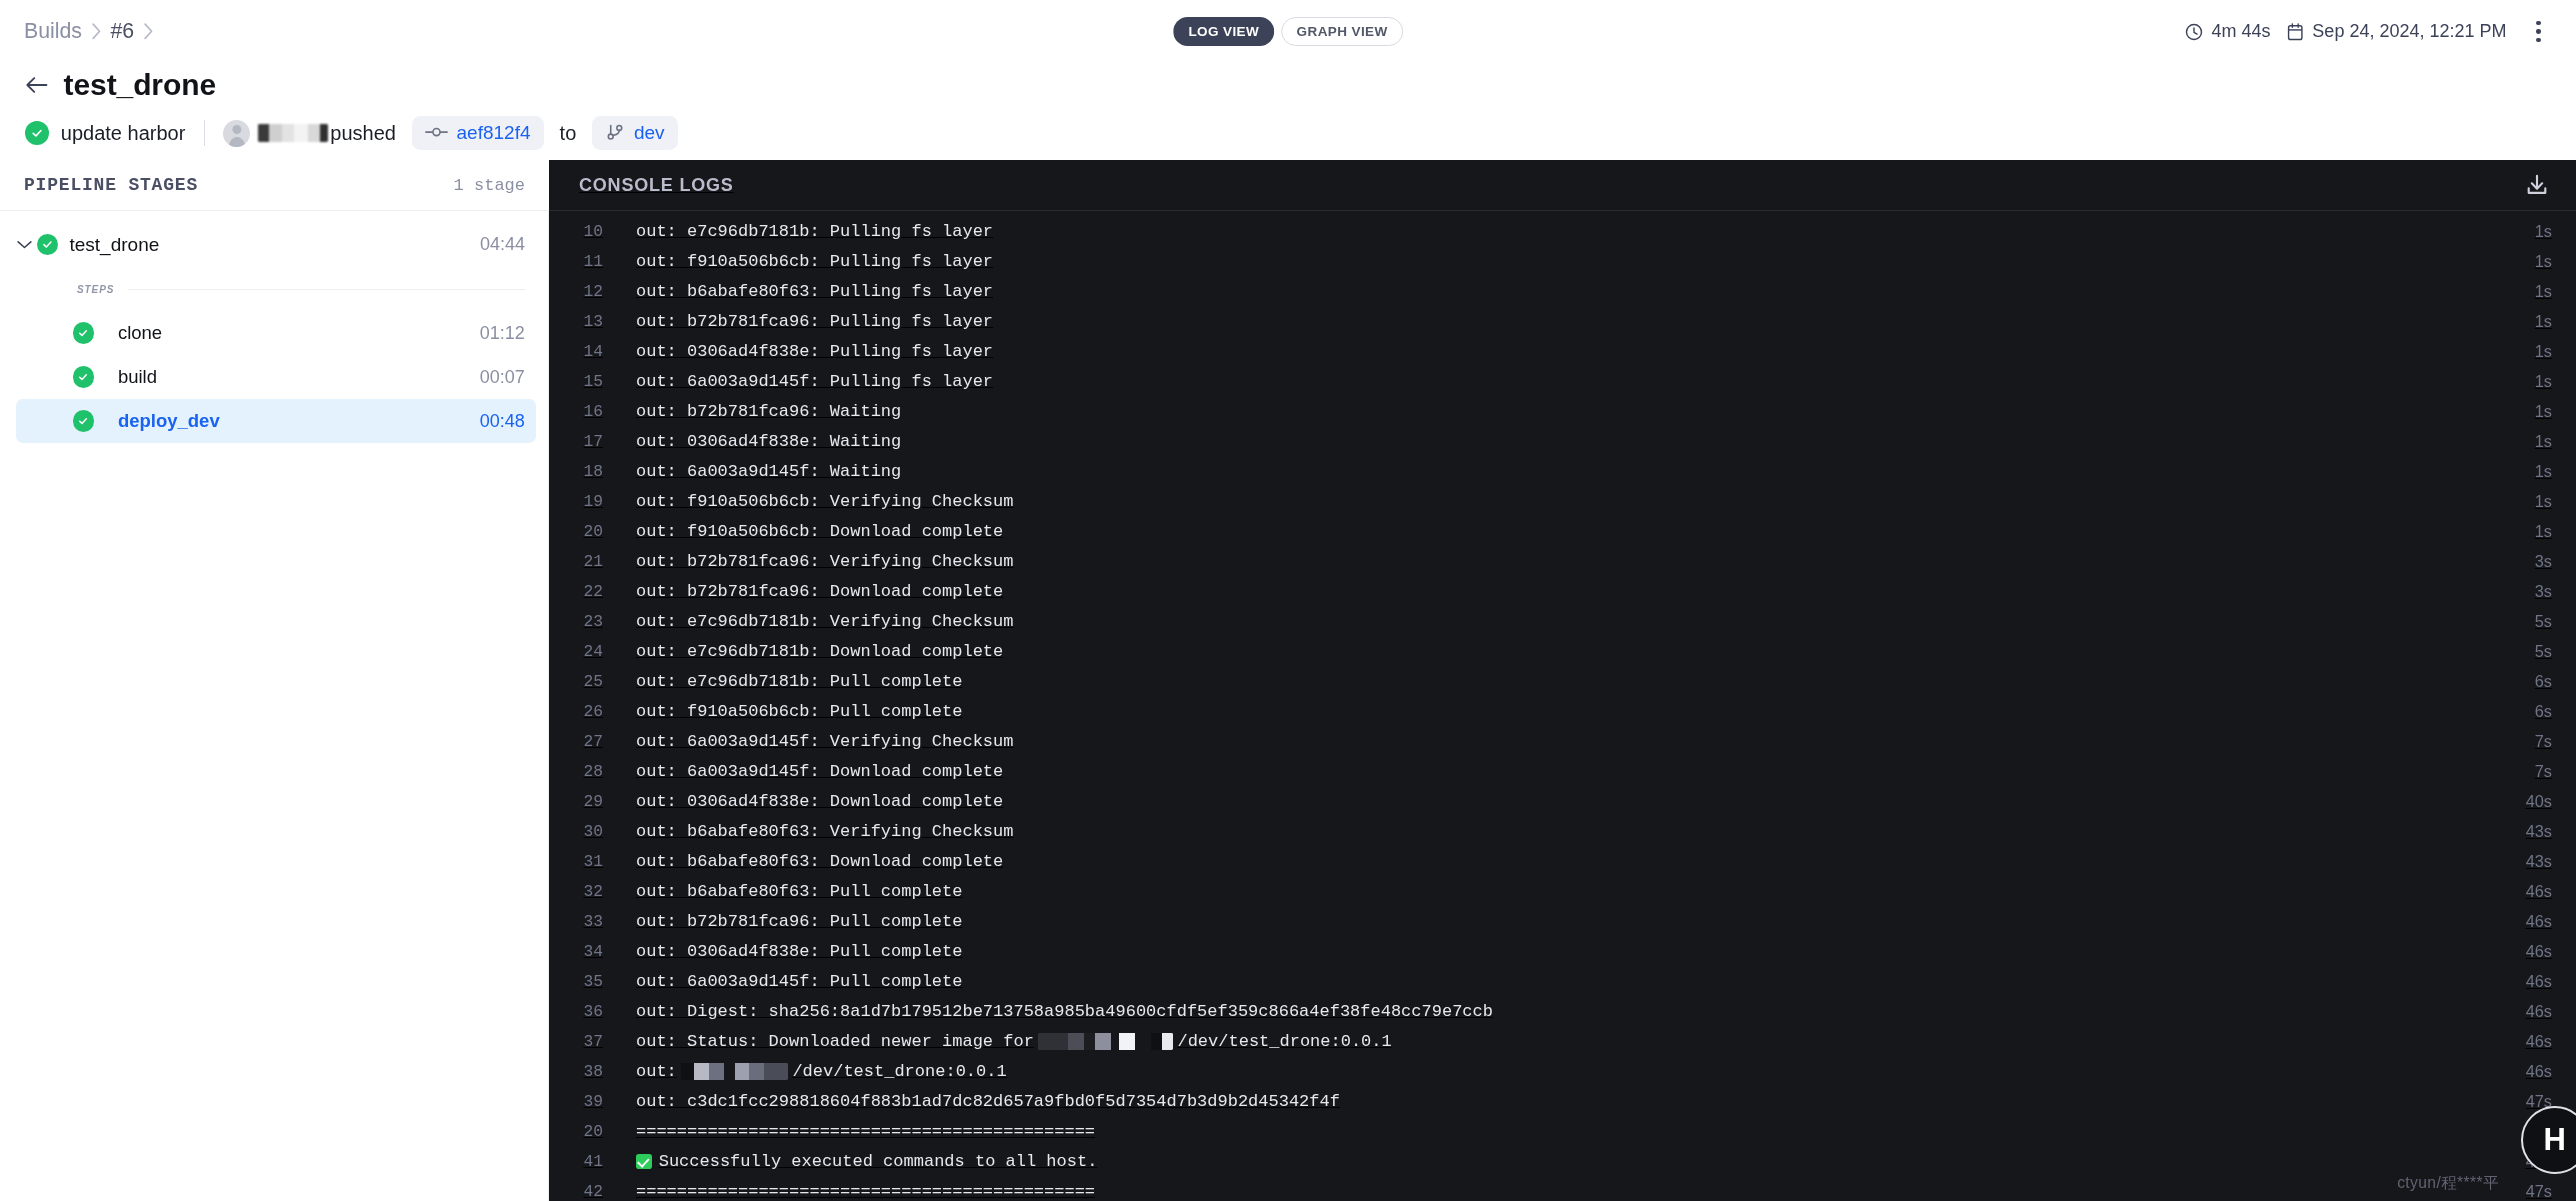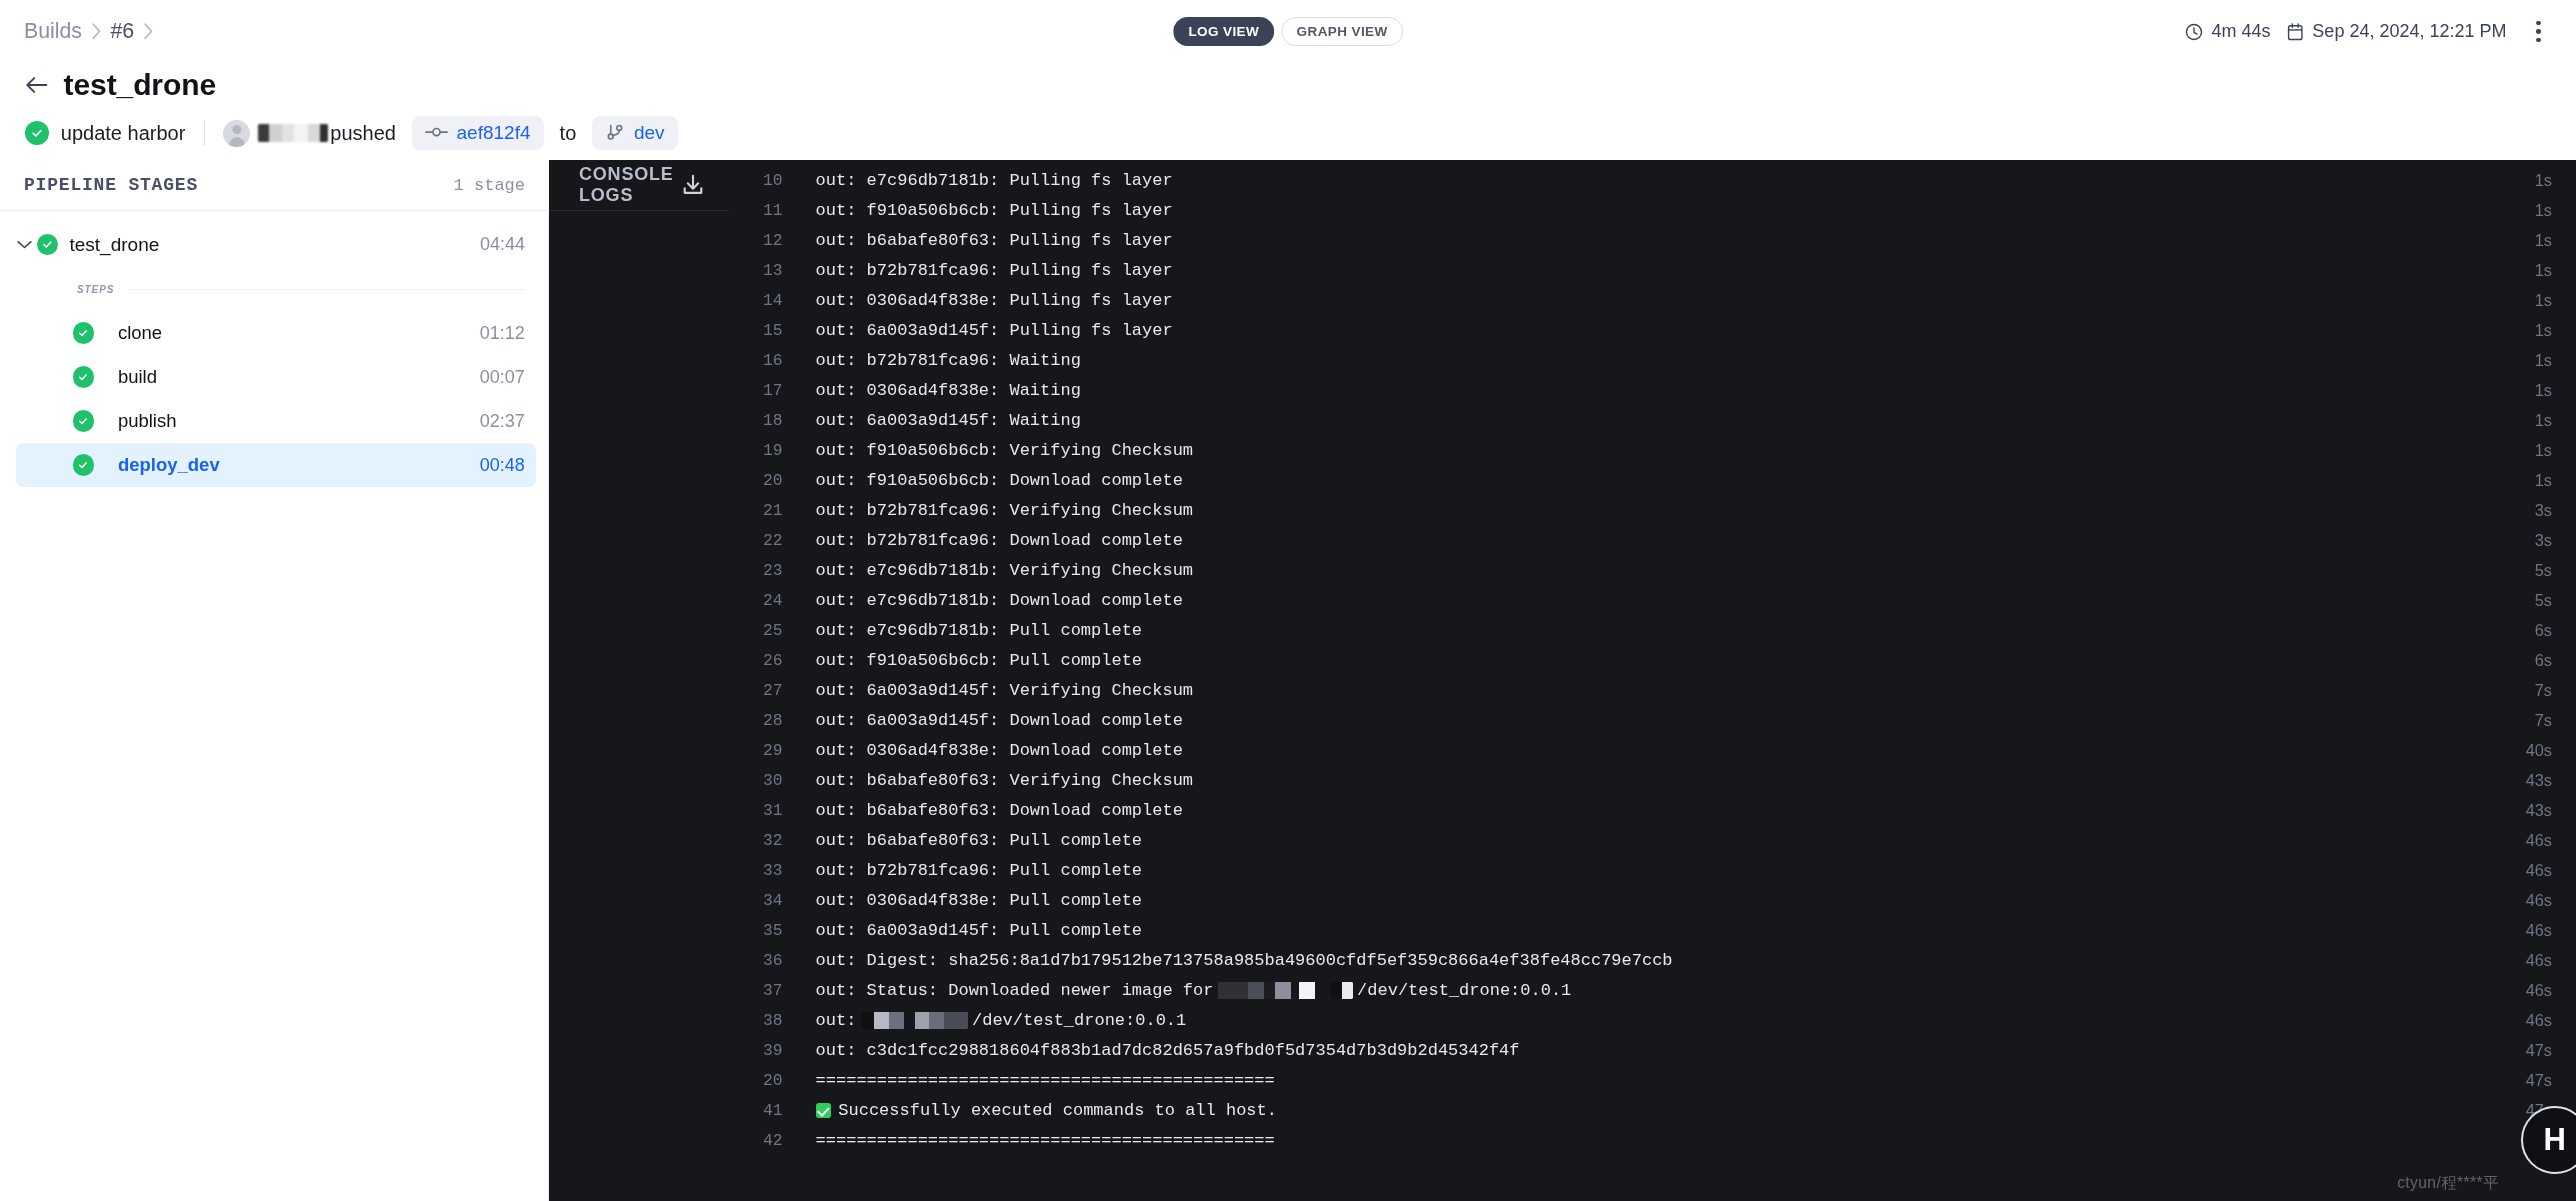--- a/index.html
+++ b/index.html
@@ -128,21 +128,21 @@
     display: flex; align-items: center; height: 44px; margin: 0 12.8px 0 15.6px;
     padding: 0 11.4px 0 57px; border-radius: 7.1px; cursor: pointer;
   }
   .step-row.active { background: #e3f2fd; }
   .step-name { font-size: 18.5px; color: #111318; margin-left: 24px; }
   .step-row.active .step-name { color: #1a62f0; font-weight: 700; }
   .step-time { margin-left: auto; font-size: 18px; color: #8b8fa3; }
   .step-row.active .step-time { color: #1a62f0; }
 
   
-  .console { flex: 1 1 auto; background: #16171b; display: flex; flex-direction: row; min-width: 0; }
+  .console { flex: 1 1 auto; background: #16171b; display: flex; flex-direction: column; min-width: 0; text-decoration: underline; }
   .con-head {
     height: 51px; flex: 0 0 51px; display: flex; align-items: center;
     padding: 0 24px 0 30px; border-bottom: 1.1px solid #2a2c33;
   }
   .con-title { font-size: 18px; font-weight: 600; letter-spacing: 0.8px; color: #b9bccb; }
   .dl-btn { margin-left: auto; cursor: pointer; width: 31px; height: 31px; display:flex; align-items:center; justify-content:center; }
   .con-body { flex: 1 1 auto; overflow: hidden; padding-top: 5.7px; }
 
   .logline { display: flex; align-items: center; height: 30px; padding: 0 24px 0 0; }
   .ln {
@@ -331,29 +331,20 @@
             </div>
             <div class="step-row">
               <span class="ok-badge">
                 <svg width="12" height="12" viewBox="0 0 20 20">
                   <path d="M4.5 10.4 L8.3 14 L15.5 6.4" fill="none" stroke="#fff" stroke-width="2.5" stroke-linecap="round" stroke-linejoin="round"></path>
                 </svg>
               </span>
               <span class="step-name">build</span>
               <span class="step-time">00:07</span>
             </div>
-            <div class="step-row">
-              <span class="ok-badge">
-                <svg width="12" height="12" viewBox="0 0 20 20">
-                  <path d="M4.5 10.4 L8.3 14 L15.5 6.4" fill="none" stroke="#fff" stroke-width="2.5" stroke-linecap="round" stroke-linejoin="round"></path>
-                </svg>
-              </span>
-              <span class="step-name">publish</span>
-              <span class="step-time">02:37</span>
-            </div>
             <div class="step-row active">
               <span class="ok-badge">
                 <svg width="12" height="12" viewBox="0 0 20 20">
                   <path d="M4.5 10.4 L8.3 14 L15.5 6.4" fill="none" stroke="#fff" stroke-width="2.5" stroke-linecap="round" stroke-linejoin="round"></path>
                 </svg>
               </span>
               <span class="step-name">deploy_dev</span>
               <span class="step-time">00:48</span>
             </div>
           </div>

